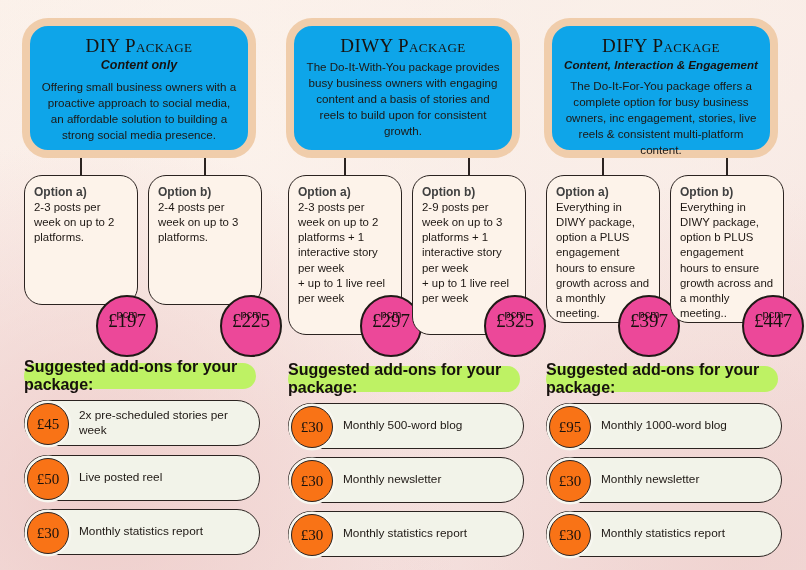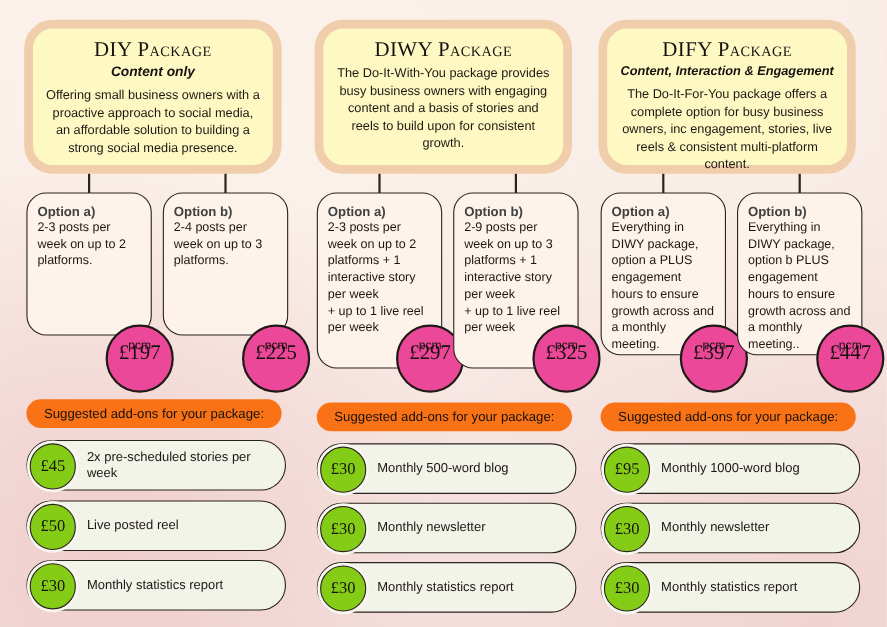--- a/index.html
+++ b/index.html
@@ -39,21 +39,21 @@
   .col-3 { left: 530px; }
 
   
   .pkg-card {
     position: absolute;
     top: 18px;
     left: 14px;
     right: 14px;
     height: 140px;
     box-sizing: border-box;
-    background: #fef9c3;
+    background: #0ea5e9;
     border: 8px solid #f0cdab;
     border-radius: 26px;
     padding: 8px 10px 6px;
     text-align: center;
   }
   .pkg-title {
     font-family: "Liberation Serif", "DejaVu Serif", serif;
     font-size: 19px;
     font-variant: small-caps;
     letter-spacing: 0.4px;
@@ -150,27 +150,27 @@
     color: #17110e;
     line-height: 1;
   }
 
   
   .addon-banner {
     position: absolute;
     left: 16px;
     width: 232px;
     height: 26px;
-    background: #f97316;
+    background: #bef264;
     border-radius: 14px;
     display: flex;
     align-items: center;
     justify-content: center;
-    font-size: 12px;
-    font-weight: normal;
+    font-size: 16px;
+    font-weight: bold;
     color: #17110e;
   }
   .addon {
     position: absolute;
     left: 16px;
     width: 236px;
     height: 46px;
     box-sizing: border-box;
     background: #f2f3e9;
     border: 1.6px solid #2b2320;
@@ -178,21 +178,21 @@
     display: flex;
     align-items: center;
   }
   .addon-circle {
     position: absolute;
     left: 2px;
     top: 2px;
     width: 40px;
     height: 40px;
     border-radius: 50%;
-    background: #84cc16;
+    background: #f97316;
     border: 1.6px solid #2b2320;
     box-shadow: 0 0 0 2.5px #f7f7f0;
     display: flex;
     align-items: center;
     justify-content: center;
     font-family: "Liberation Serif", "DejaVu Serif", serif;
     font-size: 15px;
     color: #17110e;
   }
   .addon-label {

